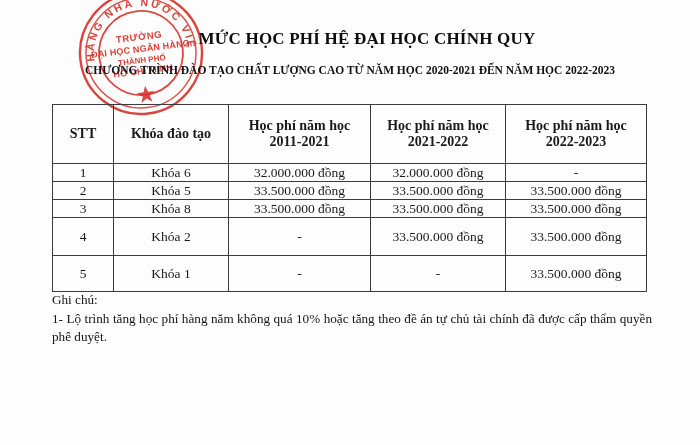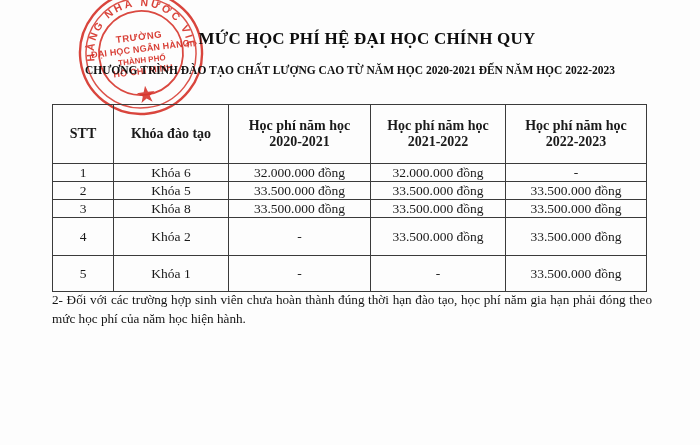--- a/index.html
+++ b/index.html
@@ -150,21 +150,21 @@
         <col class="col-y1">
         <col class="col-y2">
         <col class="col-y3">
     </colgroup>
     <thead>
       <tr>
         <th class="th-stt">STT</th>
         <th class="th-khoa">Khóa đào tạo</th>
         <th>
           <span>Học phí năm học</span><br>
-          <span>2020-2021</span>
+          <span>2011-2021</span>
         </th>
         <th>
           <span>Học phí năm học</span><br>
           <span>2021-2022</span>
         </th>
         <th>
           <span>Học phí năm học</span><br>
           <span>2022-2023</span>
         </th>
       </tr>
@@ -202,16 +202,17 @@
         <td class="c-center">5</td>
         <td class="c-left">Khóa 1</td>
         <td class="c-center">-</td>
         <td class="c-center">-</td>
         <td class="c-center">33.500.000 đồng</td>
       </tr>
     </tbody>
   </table>
 
   <div class="notes">
-    <p>2- Đối với các trường hợp sinh viên chưa hoàn thành đúng thời hạn đào tạo, học phí năm gia hạn phải đóng theo mức học phí của năm học hiện hành.</p>
+    <p class="note-label">Ghi chú:</p>
+    <p>1- Lộ trình tăng học phí hàng năm không quá 10% hoặc tăng theo đề án tự chủ tài chính đã được cấp thẩm quyền phê duyệt.</p>
   </div>
 
 </div>
 
 </body></html>

